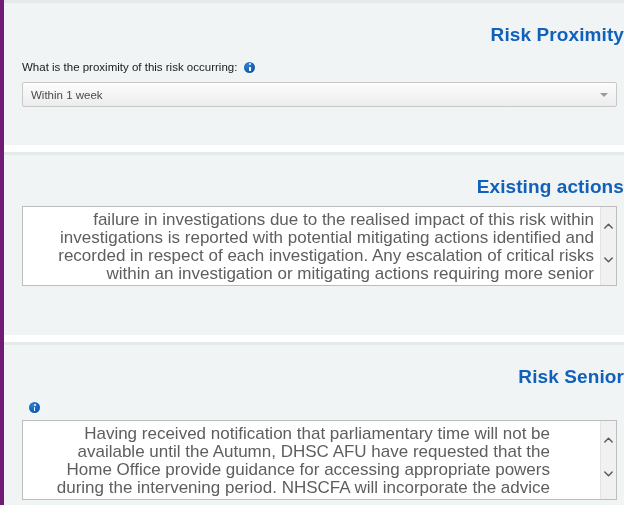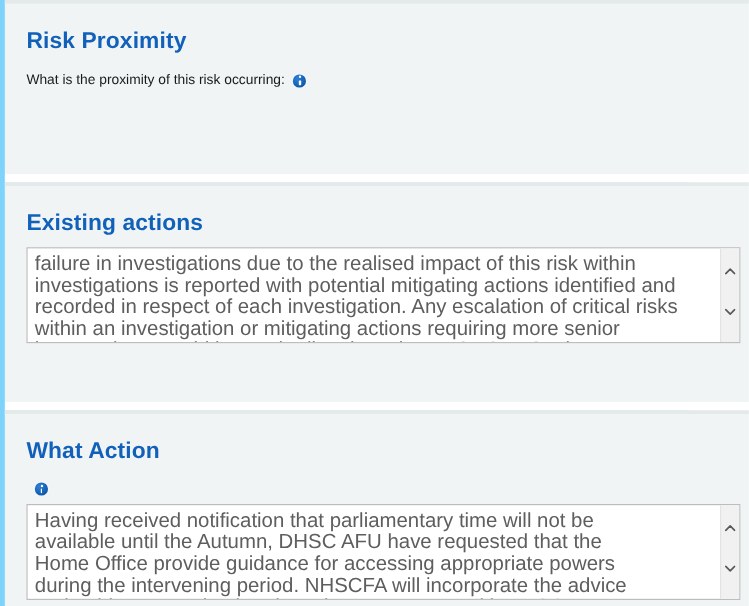--- a/index.html
+++ b/index.html
@@ -11,23 +11,24 @@
     width: 624px;
     height: 505px;
     overflow: hidden;
     font-family: "Liberation Sans", sans-serif;
     -webkit-font-smoothing: antialiased;
   }
   .page {
     position: relative;
     width: 574px;
     height: 505px;
-    background: #7dd3fc;
+    background: #701a75;
     padding-left: 4px;
     box-sizing: border-box;
+    text-align: right;
   }
   .panel {
     position: relative;
     background: #f0f4f5;
     border-top: 3px solid #e4e9ea;
     box-sizing: border-box;
     width: 620px;
     overflow: hidden;
   }
   .panel-gap {
@@ -156,20 +157,24 @@
 
 <div class="page">
 
   <div class="panel" style="height:145px;">
     <div class="panel-inner">
       <h2 class="section-title">Risk Proximity</h2>
       <div class="field-label">
         <span class="label-text">What is the proximity of this risk occurring:</span>
         <span class="info-icon"></span>
       </div>
+      <div class="select-wrap">
+        <span class="select-value">Within 1 week</span>
+        <span class="select-arrow"></span>
+      </div>
     </div>
   </div>
 
   <div class="panel-gap"></div>
 
   <div class="panel" style="height:183px;">
     <div class="panel-inner">
       <h2 class="section-title">Existing actions</h2>
       <div class="textarea-wrap" style="height:80px;">
         <div class="textarea-text">failure in investigations due to the realised impact of this risk within investigations is reported with potential mitigating actions identified and recorded in respect of each investigation. Any escalation of critical risks within an investigation or mitigating actions requiring more senior interventions would be made directly to the NHSDCFA Senior Management Team</div>
@@ -186,21 +191,21 @@
           </span>
         </div>
       </div>
     </div>
   </div>
 
   <div class="panel-gap"></div>
 
   <div class="panel" style="height:163px;">
     <div class="panel-inner">
-      <h2 class="section-title">What Action</h2>
+      <h2 class="section-title">Risk Senior</h2>
       <div class="field-label">
         <span class="info-icon"></span>
       </div>
       <div class="textarea-wrap" style="height:80px;gap:44px;">
         <div class="textarea-text">Having received notification that parliamentary time will not be available until the Autumn, DHSC AFU have requested that the Home Office provide guidance for accessing appropriate powers during the intervening period. NHSCFA will incorporate the advice and guidance received and continue to engage with DHSC AFU to identify ways to mitigate againt the  issues currently being experienced</div>
         <div class="scrollbar">
           <span class="sb-arrow sb-up">
             <svg width="9" height="6" viewBox="0 0 9 6">
                 <path d="M0.8 5 L4.5 1.2 L8.2 5" fill="none" stroke="#58595b" stroke-width="1.4" stroke-linecap="round" stroke-linejoin="round"></path>
               </svg>

